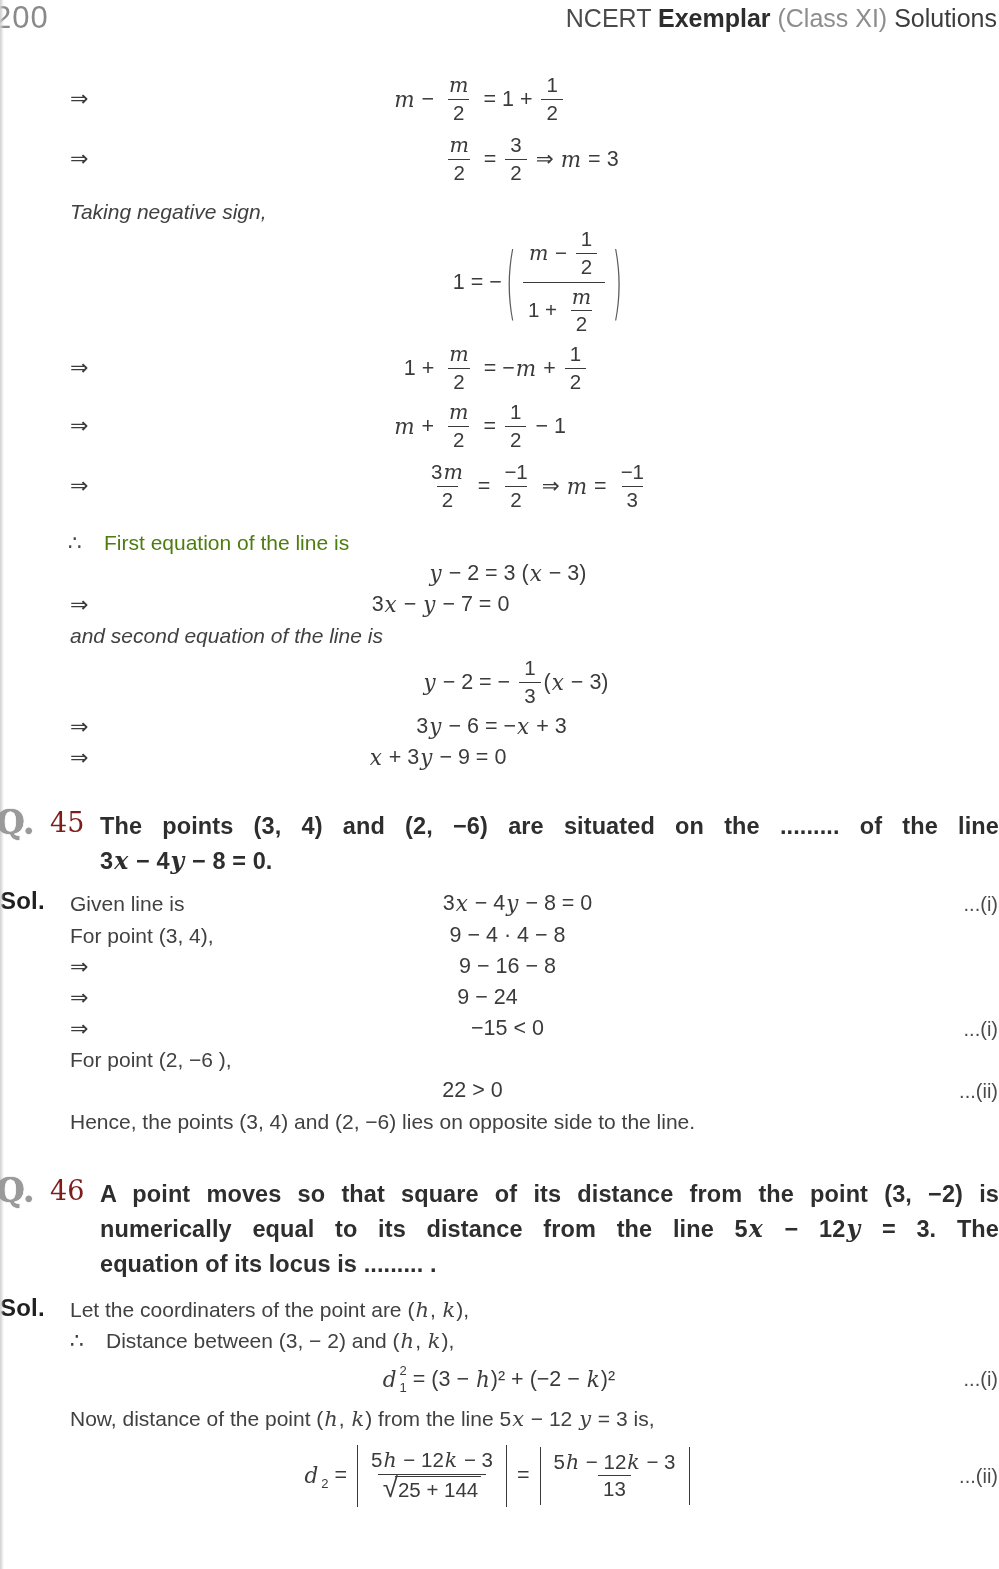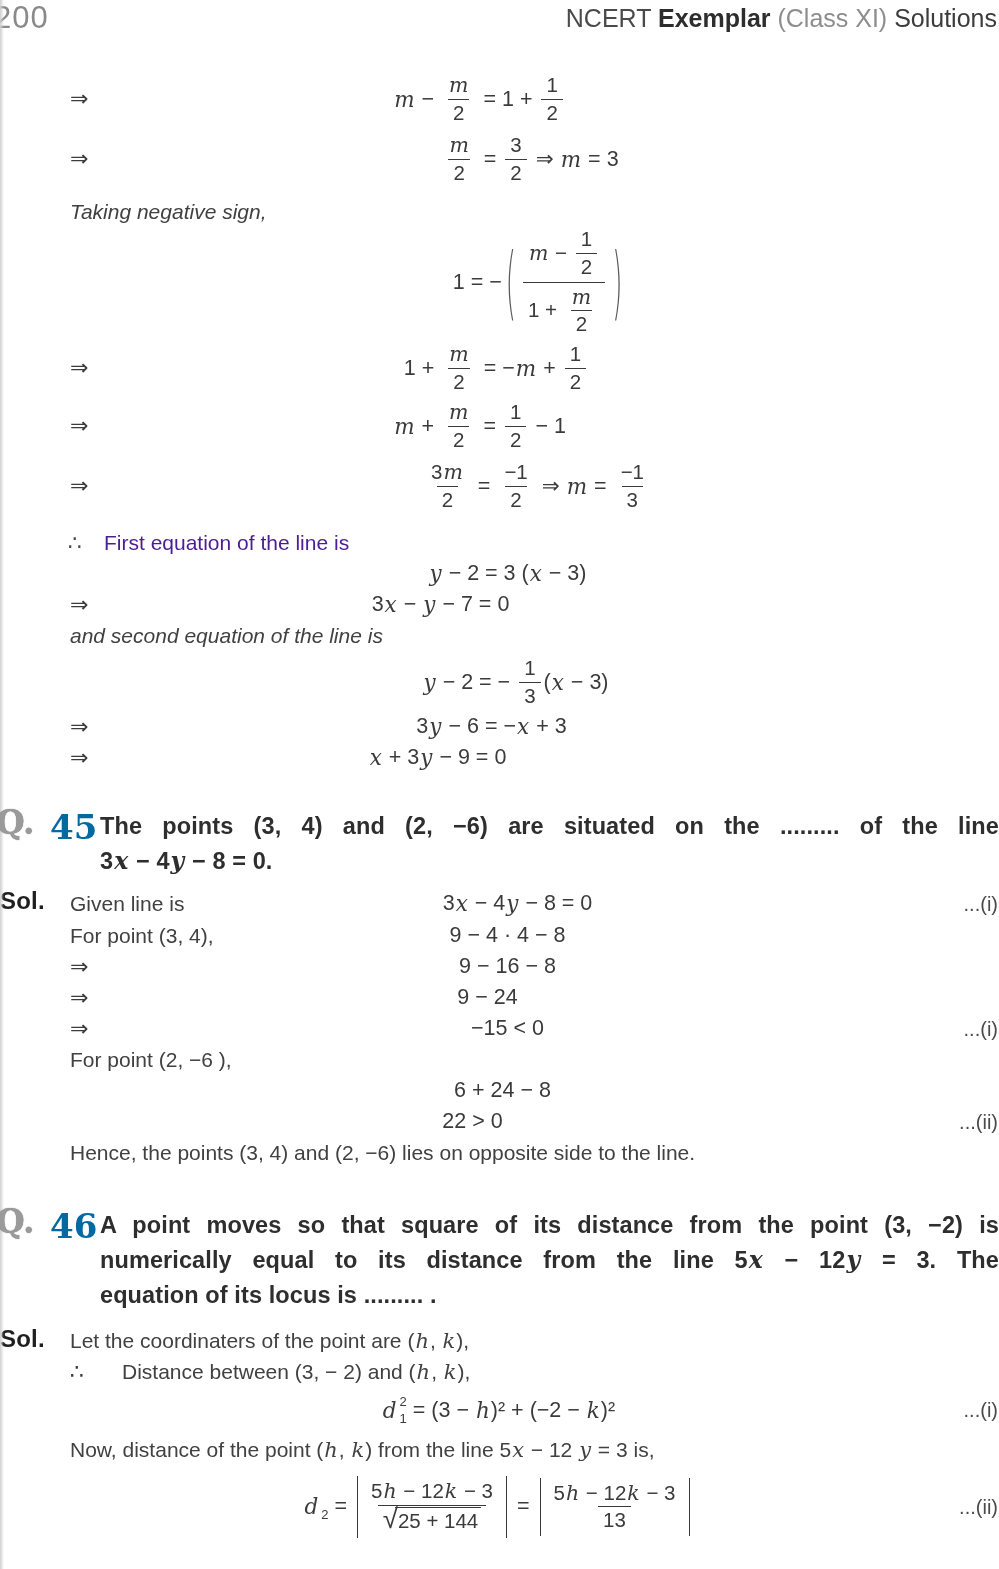--- a/index.html
+++ b/index.html
@@ -17,21 +17,21 @@
   .title{font-size:25px;color:#4a4a4a;padding-top:2px;white-space:nowrap;}
   .t-e{font-weight:700;color:#2d2d2d;margin-top:38px;}
   .t-c{color:#8d8d8d;}
   .t-s{color:#3c3c3c;}
 
   
   .mrow{position:relative;display:flex;justify-content:center;align-items:center;}
   .lead{position:absolute;left:70px;top:50%;transform:translateY(-50%);font-size:22px;color:#3c3c3c;}
   .lead0{position:absolute;left:0;top:50%;transform:translateY(-50%);font-size:22px;color:#3c3c3c;}
   .slabel{position:absolute;left:0;top:50%;transform:translateY(-50%);color:#414141;white-space:pre;}
-  .ind{position:absolute;left:52px;top:50%;transform:translateY(-50%);color:#414141;white-space:pre;}
+  .ind{position:absolute;left:36px;top:50%;transform:translateY(-50%);color:#414141;white-space:pre;}
   .tag{position:absolute;right:1px;top:50%;transform:translateY(-50%);color:#4a4a4a;font-size:20px;white-space:pre;}
   .eq{display:inline-flex;align-items:center;white-space:pre;font-size:21.5px;color:#3b3b3b;transform:translateX(var(--dx,0px));}
   .eq .mt{white-space:pre;}
   .mi{font-family:"DejaVu Serif","Liberation Serif",serif;font-style:italic;padding:0 1px;}
   .mline .mt,.mline .mi{white-space:pre-wrap;}
 
   
   .frac{display:inline-flex;flex-direction:column;align-items:center;vertical-align:middle;margin:0 3px;font-size:20.5px;}
   .fn,.fd{display:inline-flex;align-items:center;justify-content:center;padding:1px 5px;line-height:1.2;}
   .fd{border-top:1.5px solid #3a3a3a;}
@@ -56,34 +56,34 @@
 
   
   .frow{height:58px;}
   .srow1{height:31px;}
   .bigrow{height:110px;}
   .r6row{height:62px;}
   .textline{position:relative;height:31px;display:flex;align-items:center;color:#414141;font-style:italic;}
   .textline .txt{padding-left:70px;}
   .lrow{position:relative;height:31px;}
   .lrow .sym{position:absolute;left:68px;top:50%;transform:translateY(-50%);color:#4a4a4a;}
-  .lrow .ltxt{position:absolute;left:104px;top:50%;transform:translateY(-50%);color:#4c1d95;}
+  .lrow .ltxt{position:absolute;left:104px;top:50%;transform:translateY(-50%);color:#4d7c0f;}
 
   #deriv{margin-top:26px;}
   #d-r2{margin-top:2px;}
   #d-taking{margin-top:8px;}
   #d-r4{margin-top:2px;}
   #d-lab1{margin-top:10px;}
   #d-r9{margin-top:2px;}
 
   
   .qblock{display:grid;grid-template-columns:100px 1fr;column-gap:0;}
   .qlab{position:relative;}
   .qmark{position:absolute;left:-4px;top:-6px;font-family:"DejaVu Serif","Liberation Serif",serif;font-weight:700;font-size:33px;color:#9a9a9a;text-shadow:0 0 1px #6e6e6e;}
-  .qnum{position:absolute;left:50px;top:-2px;font-family:"DejaVu Serif","Liberation Serif",serif;font-weight:700;font-size:34px;color:#0369a1;}
+  .qnum{position:absolute;left:50px;top:-2px;font-family:"DejaVu Serif","Liberation Serif",serif;font-weight:400;font-size:27px;color:#7f1d1d;}
   .qtext{font-weight:700;font-size:23.5px;color:#2e2e2e;line-height:35px;letter-spacing:0.1px;}
   .qline{text-align:justify;text-align-last:justify;}
   .qlast{text-align:left;}
   #q45{margin-top:36px;}
   #q46{margin-top:40px;}
 
   
   .solblock{display:grid;grid-template-columns:70px 1fr;margin-top:8px;}
   .sollab{font-weight:700;font-size:24px;color:#1f1f1f;letter-spacing:0.2px;}
   .solbody{position:relative;}
@@ -190,23 +190,20 @@
       </div>
       <div class="srow">
         <span class="lead0">⇒</span>
         <span class="eq" style="--dx:-27px"><span class="mt">−15 &lt; 0</span></span>
         <span class="tag">...(i)</span>
       </div>
       <div class="srow">
         <span class="slabel">For point (2, −6 ),</span>
       </div>
       <div class="srow">
-        <span class="eq" style="--dx:-32px"><span class="mt">6 + 24 − 8</span></span>
-      </div>
-      <div class="srow">
         <span class="eq" style="--dx:-62px"><span class="mt">22 &gt; 0</span></span>
         <span class="tag">...(ii)</span>
       </div>
       <div class="srow">
         <span class="slabel">Hence, the points (3, 4) and (2, −6) lies on opposite side to the line.</span>
       </div>
     </div>
   </section>
 
   <section id="q46" class="qblock">

